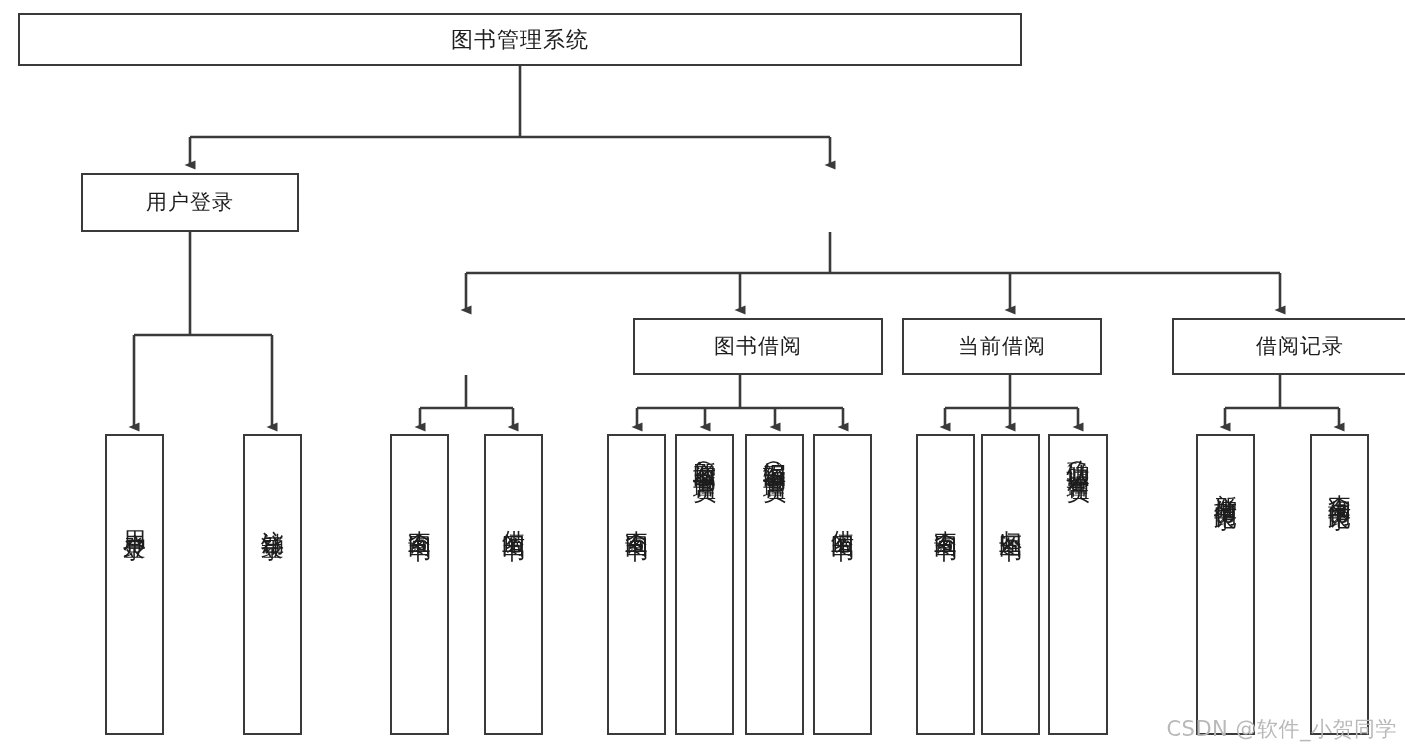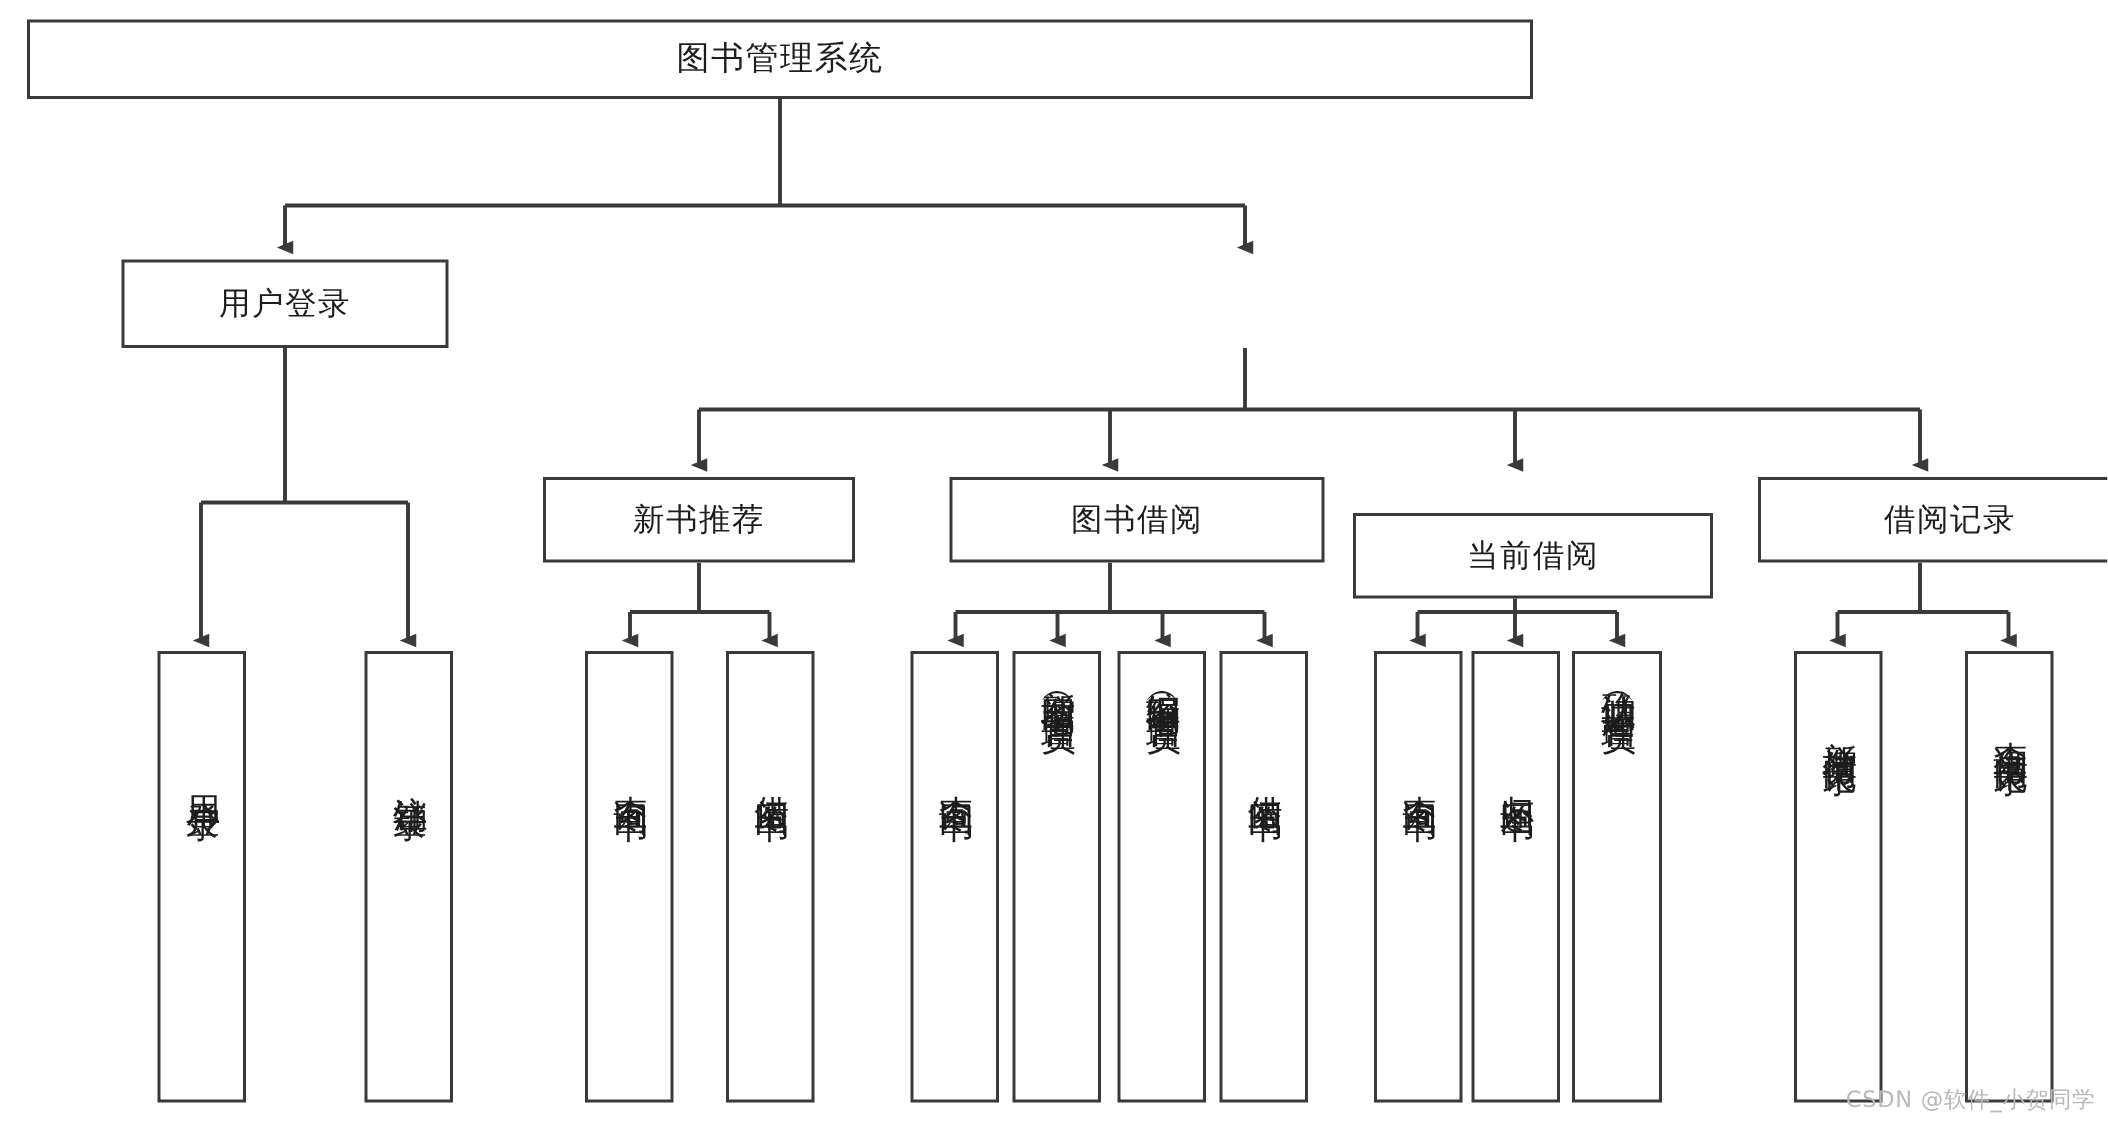--- a/index.html
+++ b/index.html
@@ -57,21 +57,21 @@
     text-orientation:upright;
     font-size:23px;
     letter-spacing:3px;
     line-height:1;
   }
   
   #watermark{
     position:absolute;
     right:8px;
     bottom:4px;
-    font-size:15px;
+    font-size:21px;
     color:#b9b9b9;
     letter-spacing:.5px;
     white-space:nowrap;
     user-select:none;
   }
 </style>
 </head>
 <body>
 
 <div id="canvas">
@@ -128,29 +128,26 @@
 
   <div class="node horiz" id="node-root" style="left:18px; top:13px; width:1004px; height:53px;">
     <span class="label">图书管理系统</span>
   </div>
 
   <div class="node horiz" style="left:81px; top:173px; width:218px; height:59px;">
     <span class="label">用户登录</span>
   </div>
 
 
-  <div class="node horiz" style="left:362px; top:318px; width:208px; height:57px;">
-    <span class="label">新书推荐</span>
-  </div>
 
   <div class="node horiz" style="left:633px; top:318px; width:250px; height:57px;">
     <span class="label">图书借阅</span>
   </div>
 
-  <div class="node horiz" style="left:902px; top:318px; width:240px; height:57px;margin-top:24px;">
+  <div class="node horiz" style="left:902px; top:318px; width:200px; height:57px;">
     <span class="label">当前借阅</span>
   </div>
 
   <div class="node horiz" style="left:1172px; top:318px; width:256px; height:57px;">
     <span class="label">借阅记录</span>
   </div>
 
   <div class="node vert" style="left:105px; top:434px; width:59px; height:301px; padding-top:76px;">
     <span class="label">用户登录</span>
   </div>

